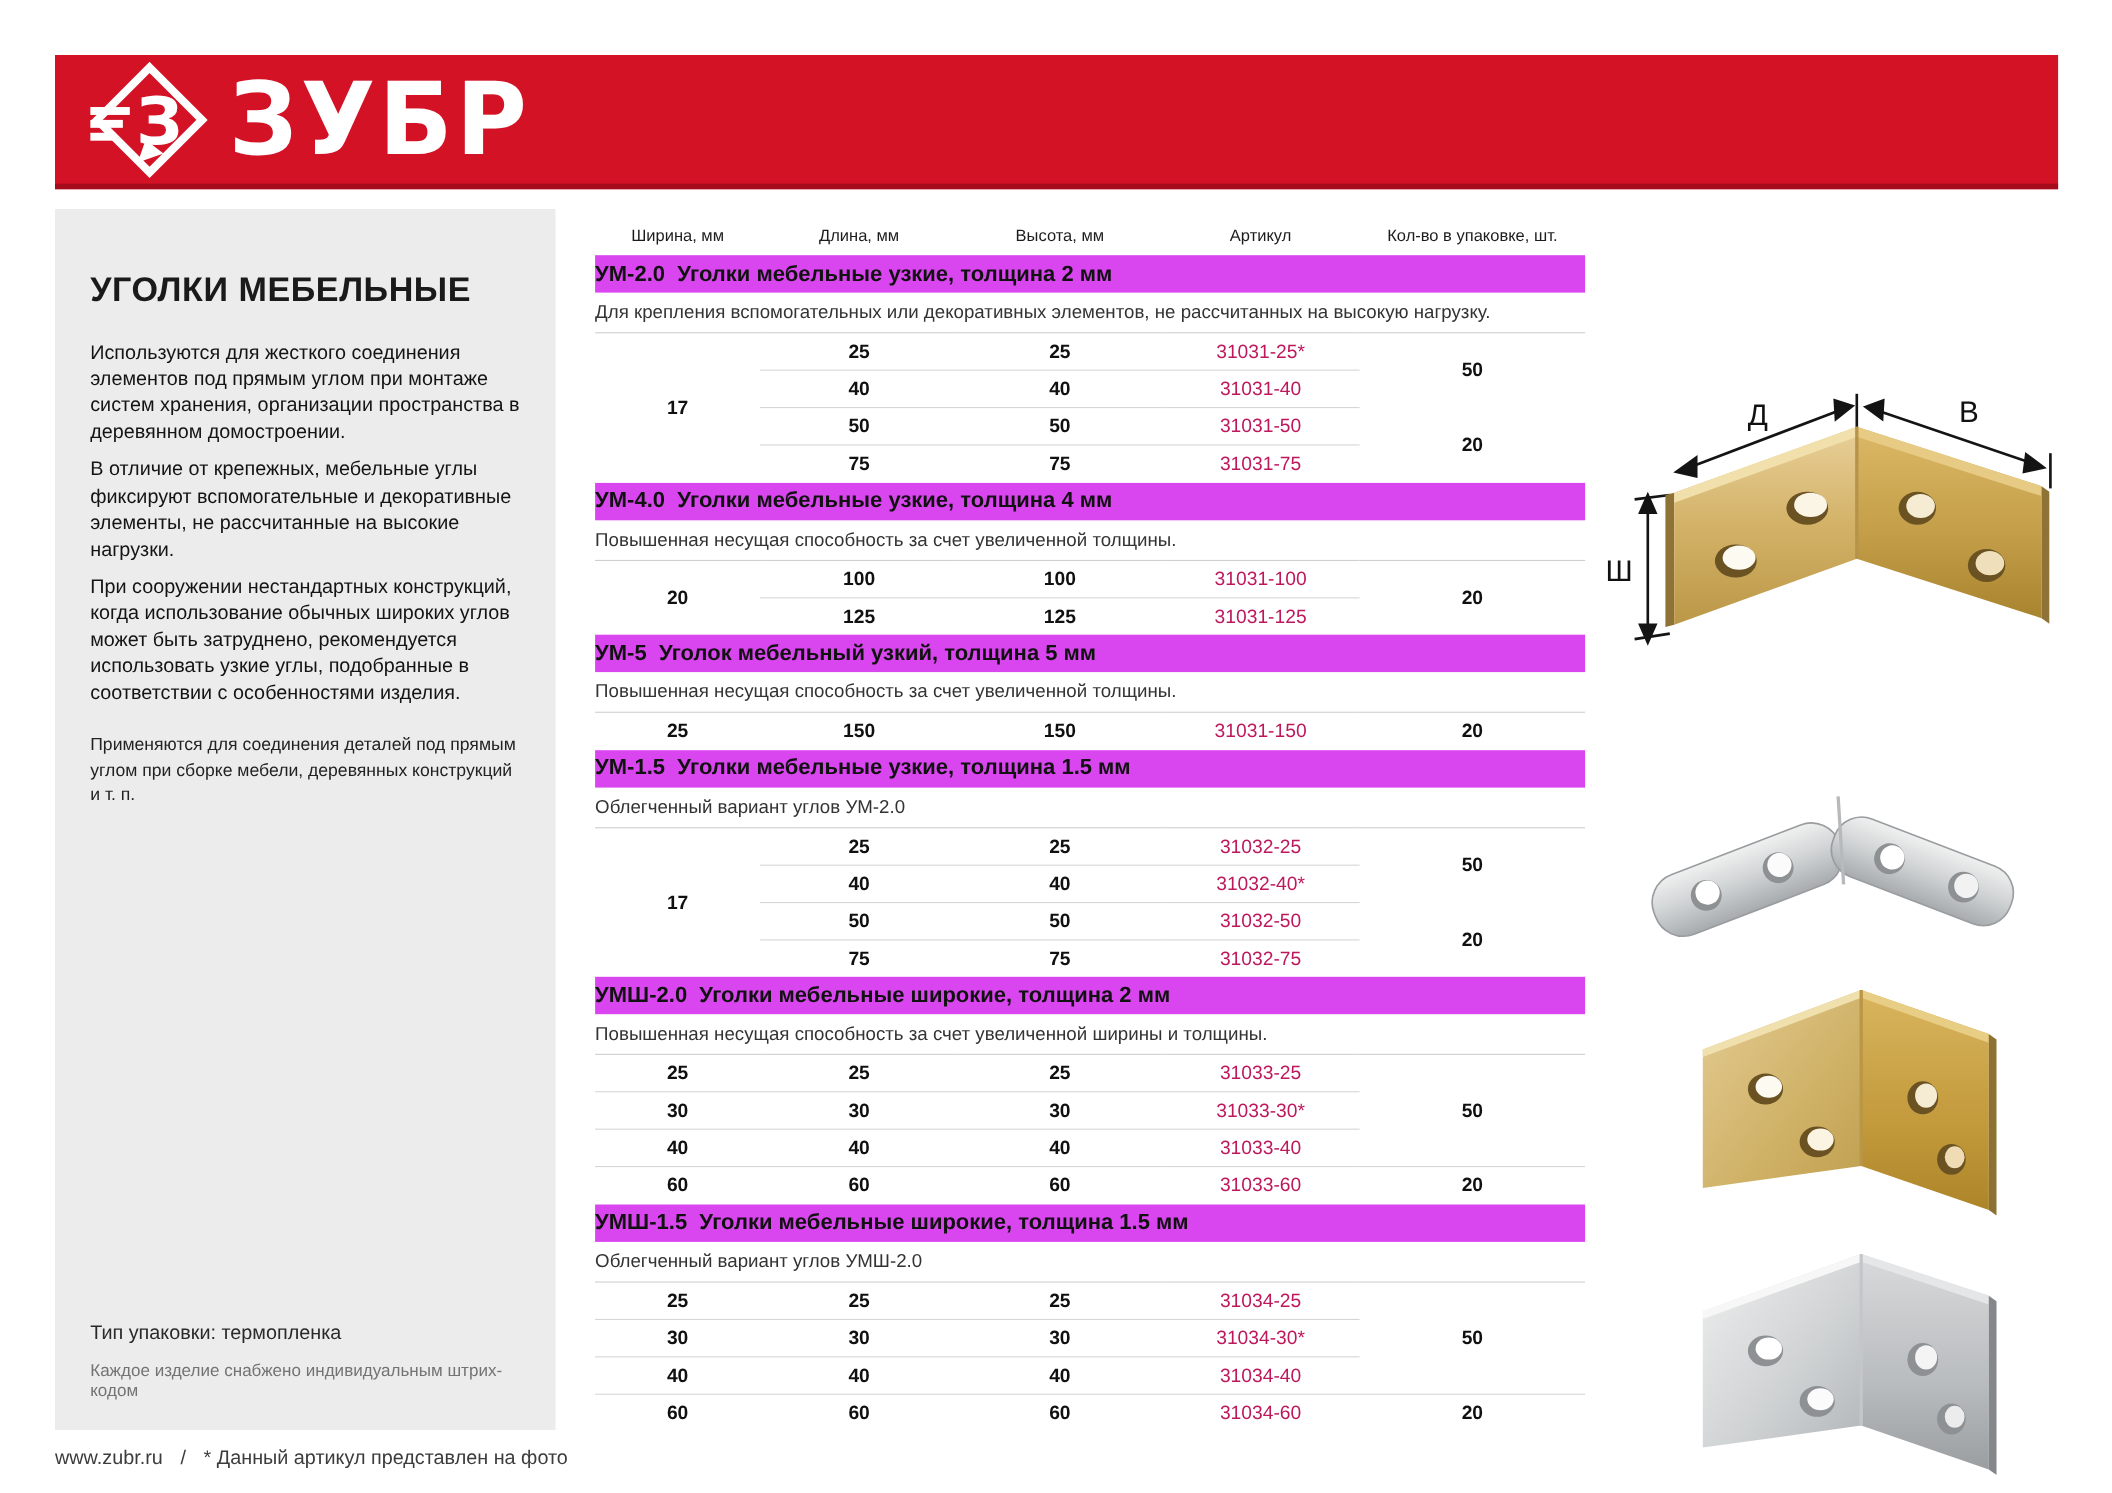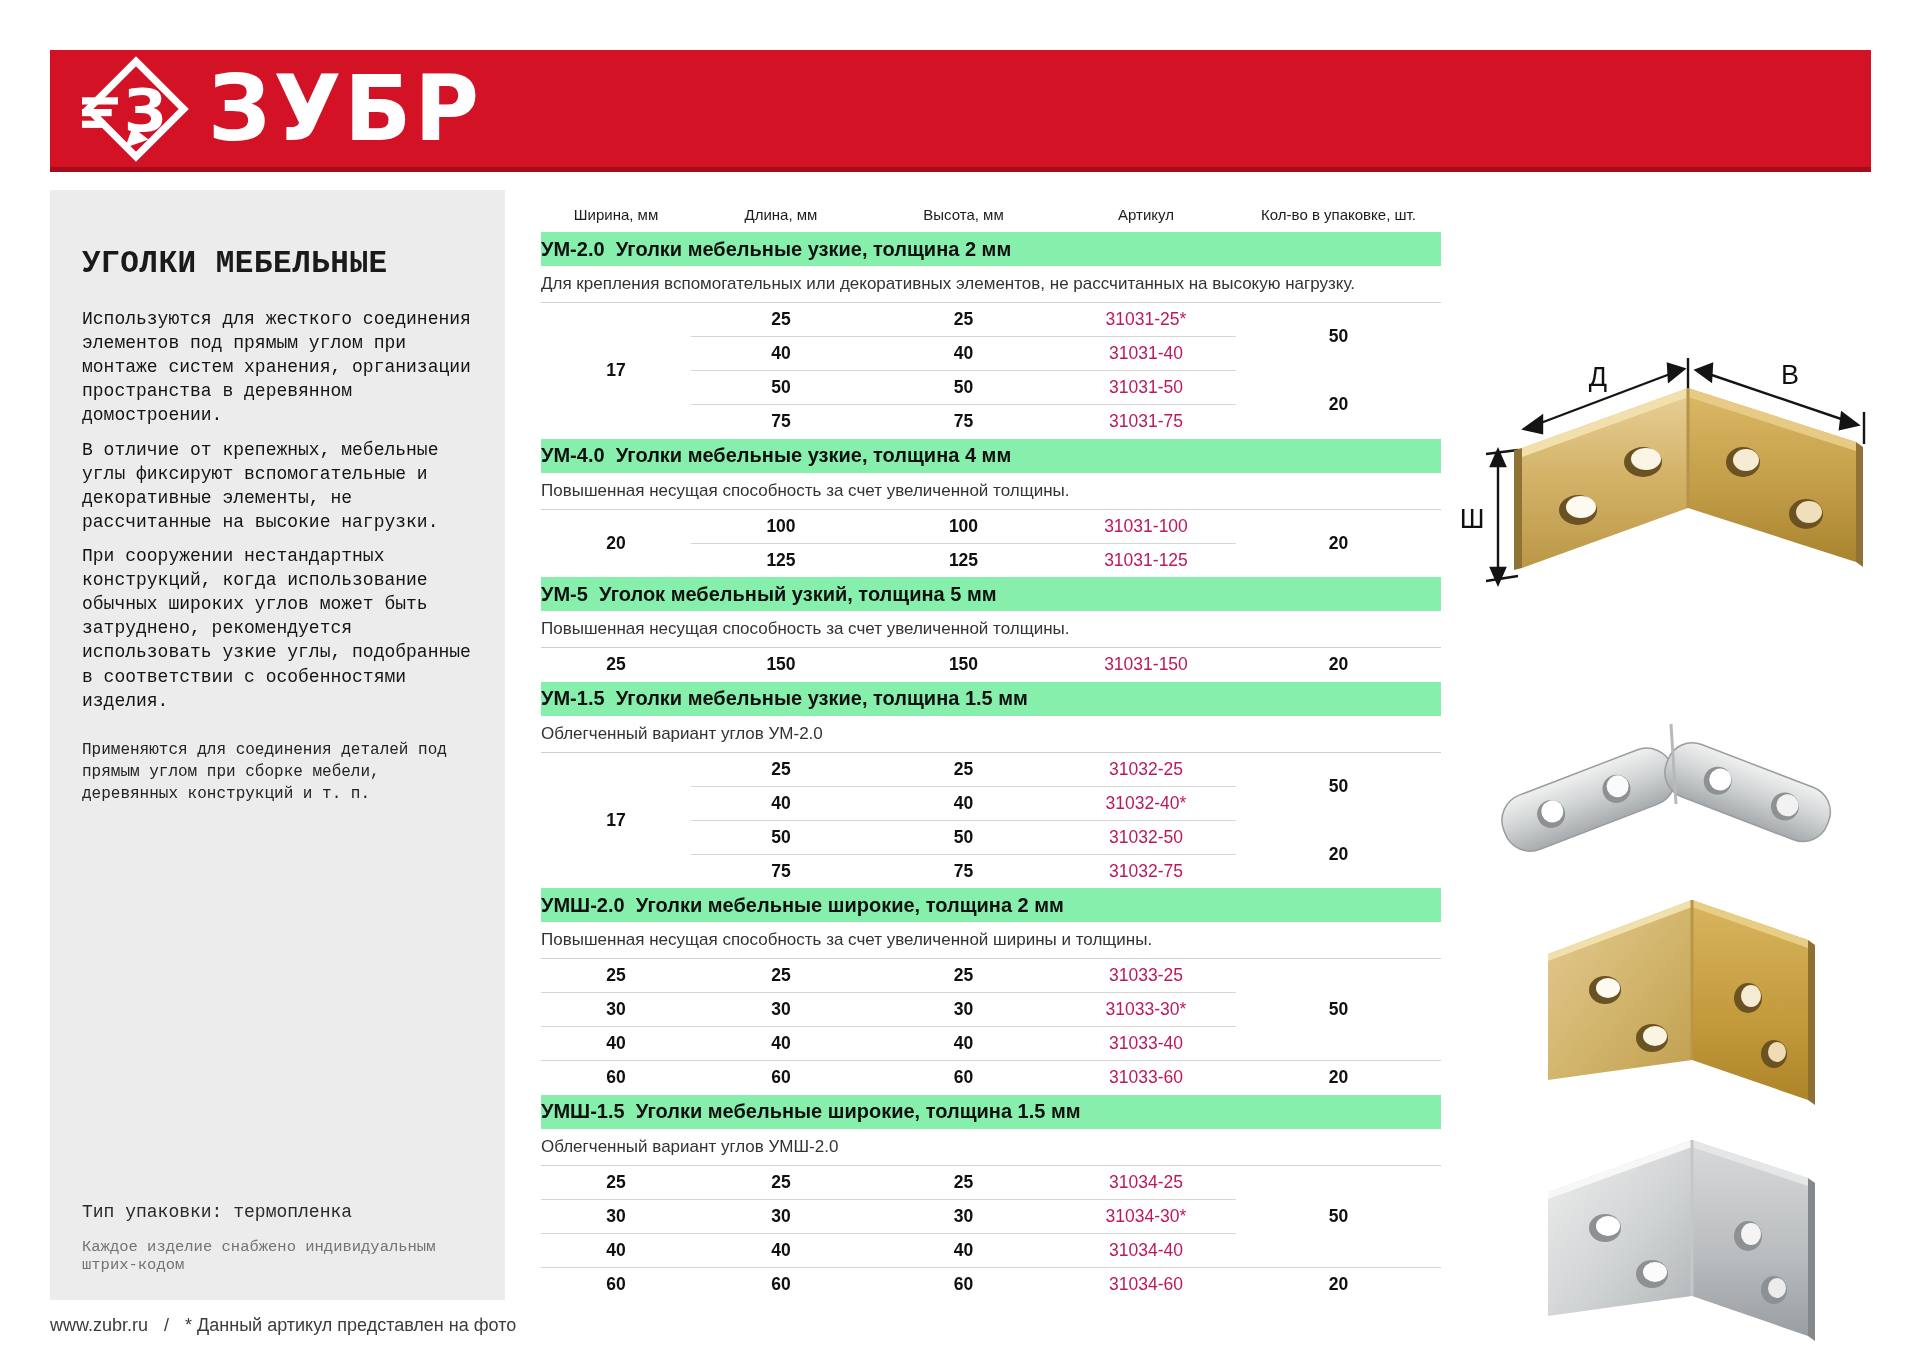--- a/index.html
+++ b/index.html
@@ -18,21 +18,21 @@
   .logo{display:flex;align-items:center;margin-left:32px;}
   .logo-mark{width:108px;height:108px;}
   .logo-text{
     color:#ffffff;font-weight:900;font-size:88px;line-height:1;
     letter-spacing:3px;margin-left:18px;transform:scaleY(1.04);
     font-family:"DejaVu Sans","Liberation Sans",sans-serif;
   }
   
   .sidebar{
     position:absolute;left:50px;top:190px;width:455px;height:1110px;
-    background:#ececec;box-sizing:border-box;padding:56px 30px 28px 32px;font-family:Liberation Mono, monospace;
+    background:#ececec;box-sizing:border-box;padding:56px 30px 28px 32px;
   }
   .sidebar h1{
     font-size:31px;font-weight:bold;margin:0 0 26px 0;letter-spacing:0.5px;
   }
   .sidebar p.body-text{
     font-size:18px;line-height:1.34;margin:0 0 10px 0;color:#141414;
   }
   .sidebar p.note-text{
     font-size:16px;line-height:1.38;margin:26px 0 4px 0;color:#222;
   }
@@ -46,21 +46,21 @@
   .page-footer .sep{margin:0 16px;}
   
   .main{position:absolute;left:541px;top:196px;width:900px;}
   table.catalog{border-collapse:collapse;width:900px;table-layout:fixed;}
   table.catalog td,table.catalog th{padding:0;vertical-align:middle;}
   th.colhead{
     font-size:15px;font-weight:normal;color:#1c1c1c;text-align:center;
     height:36px;white-space:nowrap;
   }
   td.section{
-    background:#86efac;font-size:20px;font-weight:bold;color:#111;
+    background:#d946ef;font-size:20px;font-weight:bold;color:#111;
     height:34px;padding-left:14px;white-space:pre-wrap;text-align:left;
   }
   td.desc{
     font-size:17px;color:#333;height:36px;padding-left:14px;text-align:left;
     border-bottom:1px solid #cfcfcf;
   }
   tr.datarow{height:34px;}
   td.dim,td.wcell,td.qcell{
     font-size:17.5px;font-weight:bold;color:#101010;text-align:center;
   }

